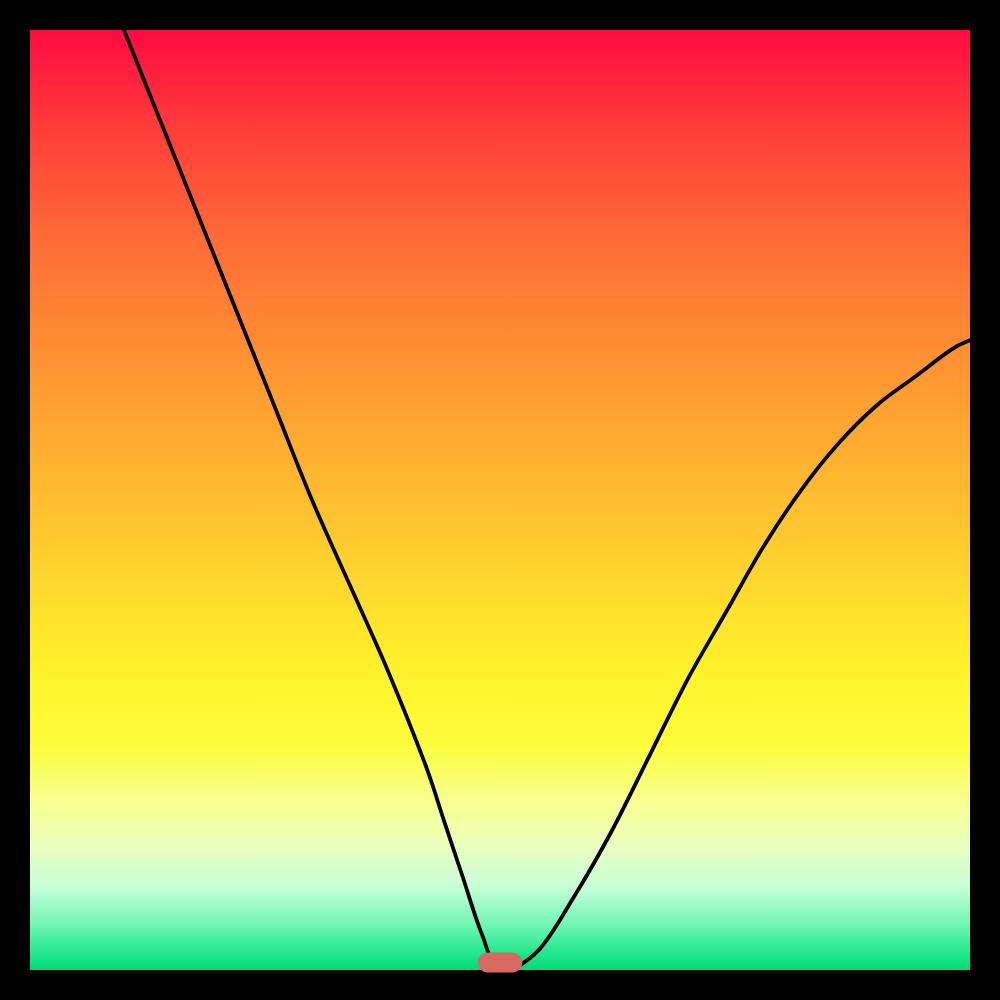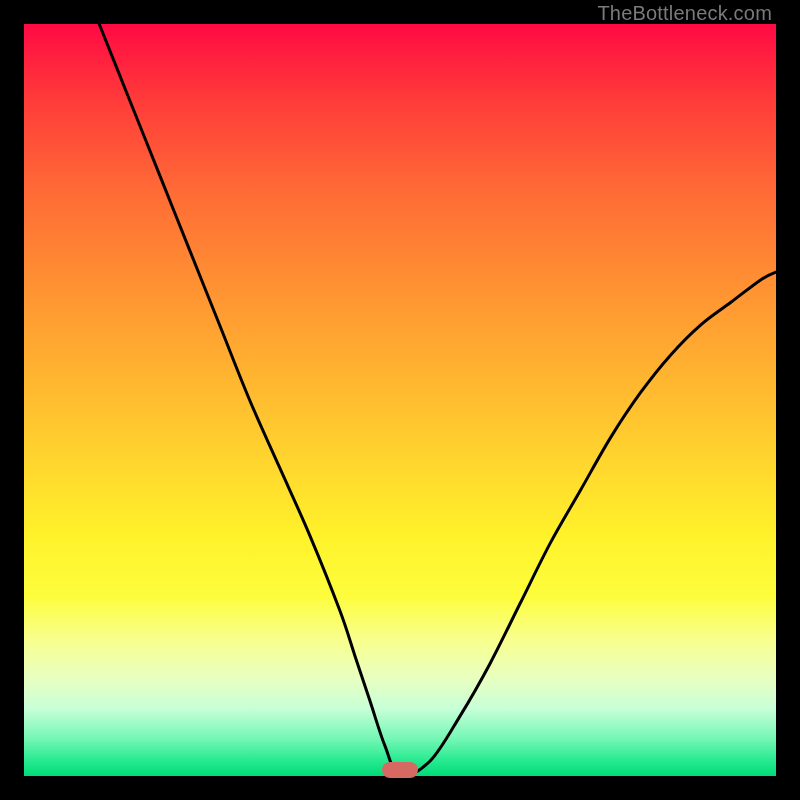--- a/index.html
+++ b/index.html
@@ -66,21 +66,20 @@
     background: #d66a63;
     border-radius: 8px;
     z-index: 4;
     transform: translate(-50%, -50%);
   }
 </style>
 </head>
 <body>
 
 <div class="frame">
-  <div class="watermark">TheBottleneck.com</div>
 
   <div class="plot-area">
     <svg class="curve" viewBox="0 0 752 752" preserveAspectRatio="none">
       <path id="curve-path" fill="none" stroke="#000" stroke-width="3" stroke-linecap="round" stroke-linejoin="round" d="M 75.20 0.00 C 80.21 12.53, 95.25 50.13, 105.28 75.20 C 115.31 100.27, 125.33 125.33, 135.36 150.40 C 145.39 175.47, 155.41 200.53, 165.44 225.60 C 175.47 250.67, 185.49 275.73, 195.52 300.80 C 205.55 325.87, 215.57 352.19, 225.60 376.00 C 235.63 399.81, 245.65 421.12, 255.68 443.68 C 265.71 466.24, 275.73 487.55, 285.76 511.36 C 295.79 535.17, 308.32 566.51, 315.84 586.56 C 323.36 606.61, 325.87 616.64, 330.88 631.68 C 335.89 646.72, 340.91 661.76, 345.92 676.80 C 350.93 691.84, 355.95 709.39, 360.96 721.92 C 365.97 734.45, 368.48 749.49, 376.00 752.00 C 383.52 754.51, 396.05 746.99, 406.08 736.96 C 416.11 726.93, 426.13 708.13, 436.16 691.84 C 446.19 675.55, 456.21 658.00, 466.24 639.20 C 476.27 620.40, 486.29 599.09, 496.32 579.04 C 506.35 558.99, 516.37 537.68, 526.40 518.88 C 536.43 500.08, 546.45 483.79, 556.48 466.24 C 566.51 448.69, 576.53 429.89, 586.56 413.60 C 596.59 397.31, 606.61 382.27, 616.64 368.48 C 626.67 354.69, 636.69 342.16, 646.72 330.88 C 656.75 319.60, 666.77 309.57, 676.80 300.80 C 686.83 292.03, 696.85 285.76, 706.88 278.24 C 716.91 270.72, 729.44 260.69, 736.96 255.68 C 744.48 250.67, 749.49 249.41, 752.00 248.16"></path>
     </svg>
     <div id="marker" class="marker" style="left: 376px; top: 746px; background: rgb(214, 106, 99);"></div>
   </div>
 </div>
 
 </body></html>

